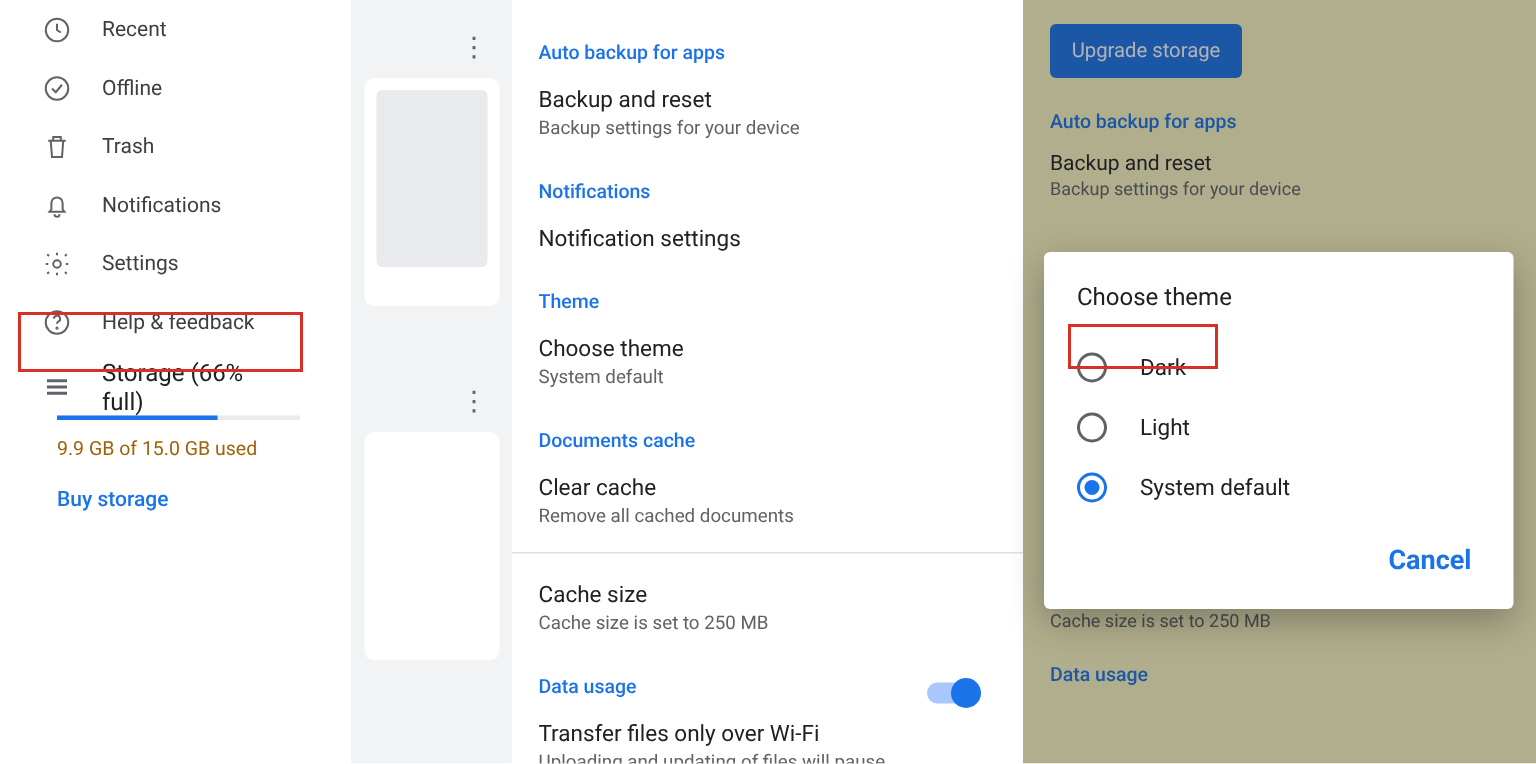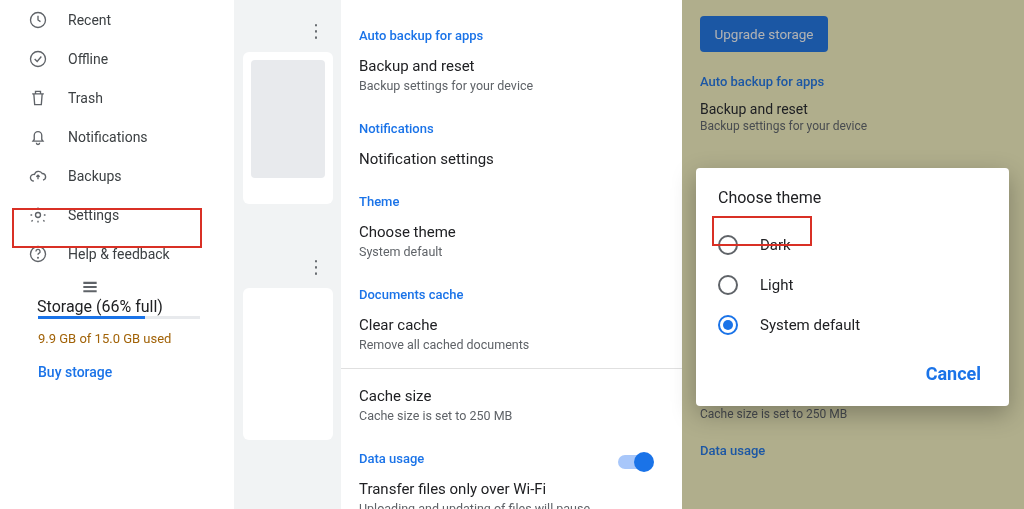--- a/index.html
+++ b/index.html
@@ -8,21 +8,21 @@
   
   .left { width: 341px; border-right: 1px solid #eee; }
   .sidebar { width: 200px; }
   .nav-item { display: flex; align-items: center; height: 39px; padding-left: 28px; }
   .nav-item .lbl { font-size: 14px; color: #3c4043; }
   .ic { width: 20px; height: 20px; margin-right: 20px; display: inline-flex; align-items: center; justify-content: center; }
   .ic svg { width: 20px; height: 20px; fill: none; stroke: #5f6368; stroke-width: 1.6; }
   .red-box { border: 2px solid #d93025; position: absolute; }
   .left .red-box { left: 12px; top: 208px; width: 190px; height: 40px; }
   .storage-sec { padding: 0 28px; margin-top: 4px; }
-  .storage-hdr { display: flex; align-items: center; height: 39px; flex-direction: column; }
+  .storage-hdr { display: flex; align-items: center; height: 39px; }
   .prog { height: 3px; background: #e8eaed; margin: 0 0 12px 38px; position: relative; }
   .prog .fill { height: 3px; background: #1a73e8; }
   .storage-txt { font-size: 13px; color: #a16207; margin-left: 38px; }
   .buy { font-size: 14px; color: #1a73e8; margin: 18px 0 0 38px; font-weight: 500; }
   
   .left-bg { position: absolute; left: 234px; top: 0; width: 107px; height: 509px; background: #f1f3f4; }
   .more-ic { position: absolute; right: 16px; color: #5f6368; font-size: 18px; }
   .card { position: absolute; left: 9px; width: 90px; background: #fff; border-radius: 6px; }
   .card.inner { background: #e8eaed; border-radius: 4px; }
   
@@ -92,29 +92,20 @@
           <svg viewBox="0 0 24 24">
             <path d="M6 17h12l-1.5-2V10a4.5 4.5 0 0 0-9 0v5L6 17z"></path>
             <path d="M10 19a2 2 0 0 0 4 0"></path>
           </svg>
         </span>
       <span class="lbl">Notifications</span>
     </div>
     <div class="nav-item">
       <span class="ic">
           <svg viewBox="0 0 24 24">
-            <path d="M7 18a4 4 0 1 1 .8-7.9A5 5 0 0 1 17 9a4 4 0 0 1 1 7.9"></path>
-            <path d="M12 11v5m-2-3 2-2 2 2"></path>
-          </svg>
-        </span>
-      <span class="lbl">Backups</span>
-    </div>
-    <div class="nav-item">
-      <span class="ic">
-          <svg viewBox="0 0 24 24">
             <circle cx="12" cy="12" r="3"></circle>
             <path d="M12 3v2M12 19v2M4.2 4.2l1.4 1.4M18.4 18.4l1.4 1.4M3 12h2M19 12h2M4.2 19.8l1.4-1.4M18.4 5.6l1.4-1.4"></path>
           </svg>
         </span>
       <span class="lbl">Settings</span>
     </div>
     <div class="nav-item">
       <span class="ic">
           <svg viewBox="0 0 24 24">
             <circle cx="12" cy="12" r="9"></circle>

